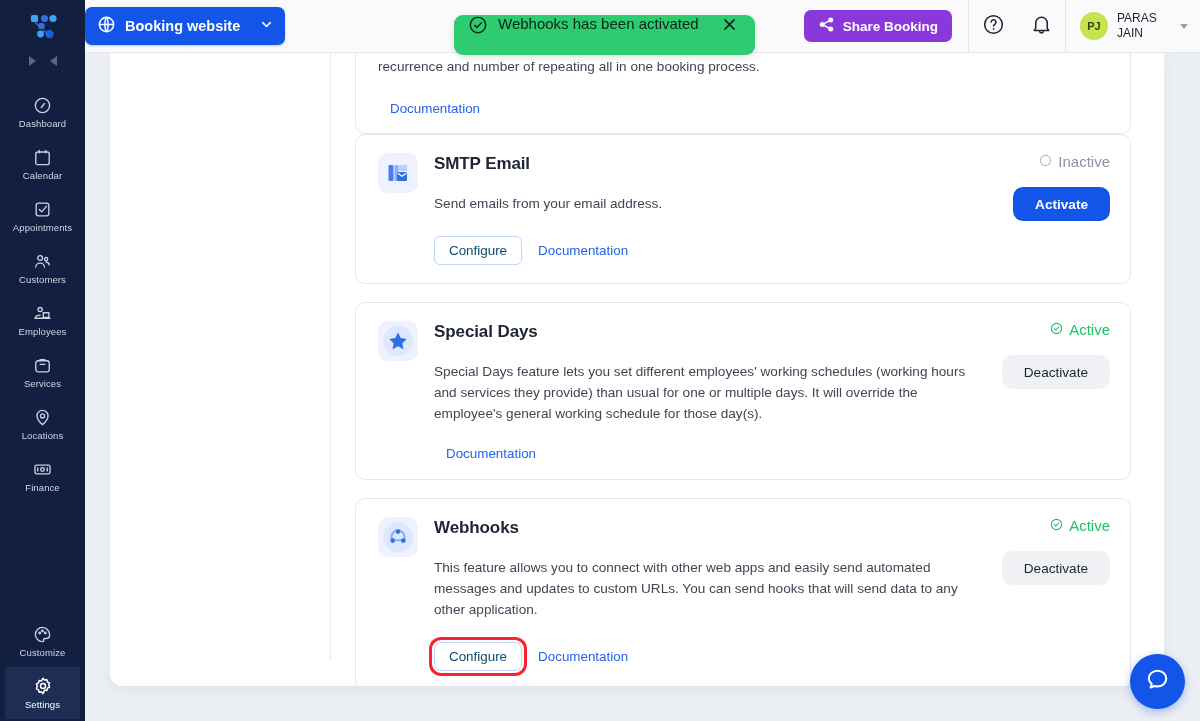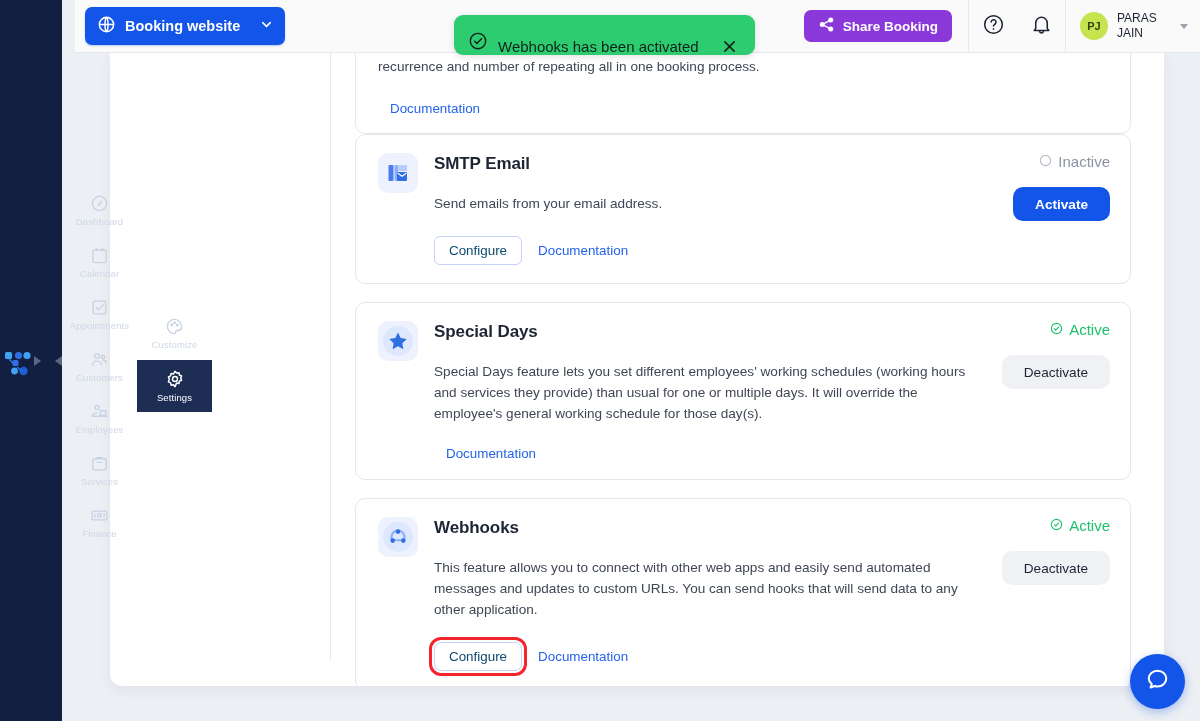--- a/index.html
+++ b/index.html
@@ -7,23 +7,23 @@
     width: 1200px; height: 721px;
     font-family: "Liberation Sans", sans-serif;
     background: #eceff3;
     overflow: hidden;
   }
   body { position: relative; }
 
   
   .sidebar {
     position: absolute; left: 0; top: 0;
-    width: 62px; height: 721px;
+    width: 85px; height: 721px;
     background: #121f40;
-    display: flex; flex-direction: row; align-items: center;
+    display: flex; flex-direction: column; align-items: center;
     z-index: 50;
   }
   .logo-wrap {
     width: 75px; height: 42px;
     display: flex; align-items: center; justify-content: center;
     margin-top: 6px;
   }
   .collapse-arrows {
     width: 75px; height: 26px;
     display: flex; align-items: center; justify-content: center;
@@ -114,21 +114,21 @@
     border-left: 4.5px solid transparent;
     border-right: 4.5px solid transparent;
     border-top: 5px solid #99a0ad;
   }
 
   
   .toast {
     position: absolute; left: 454px; top: 15px;
     height: 40px; background: #2ecc71;
     border-radius: 9px;
-    display: flex; align-items: flex-end; gap: 10px;
+    display: flex; align-items: flex-start; gap: 10px;
     padding: 0 16px 0 14px;
     z-index: 90;
     box-shadow: 0 2px 7px rgba(0,0,0,.12);
   }
   .toast-text {
     font-size: 15px; color: #10231a; font-weight: 500;
     white-space: nowrap;
   }
   .toast-close {
     margin-left: 12px; width: 18px; height: 18px; cursor: pointer;
@@ -321,20 +321,29 @@
       <span>
         <svg width="19" height="19" viewBox="0 0 24 24" fill="none" stroke="#c9d2e2" stroke-width="1.7">
           <rect x="3.5" y="6" width="17" height="14" rx="3"></rect>
             <path d="M9 10.5h6" stroke-linecap="round"></path>
             <path d="M9 6V4.5h6V6"></path>
         </svg>
       </span>
       <span class="nav-label">Services</span>
     </div>
 
+    <div class="nav-item">
+      <span>
+        <svg width="19" height="19" viewBox="0 0 24 24" fill="none" stroke="#c9d2e2" stroke-width="1.7">
+          <path d="M12 21s7-6.2 7-11a7 7 0 10-14 0c0 4.8 7 11 7 11z"></path>
+            <circle cx="12" cy="10" r="2.6"></circle>
+        </svg>
+      </span>
+      <span class="nav-label">Locations</span>
+    </div>
 
     <div class="nav-item">
       <span>
         <svg width="19" height="19" viewBox="0 0 24 24" fill="none" stroke="#c9d2e2" stroke-width="1.7">
           <rect x="2.5" y="6.5" width="19" height="11" rx="2"></rect>
             <circle cx="12" cy="12" r="2.3"></circle>
           <path d="M6 10v4M18 10v4" stroke-linecap="round"></path>
         </svg>
       </span>
       <span class="nav-label">Finance</span>

